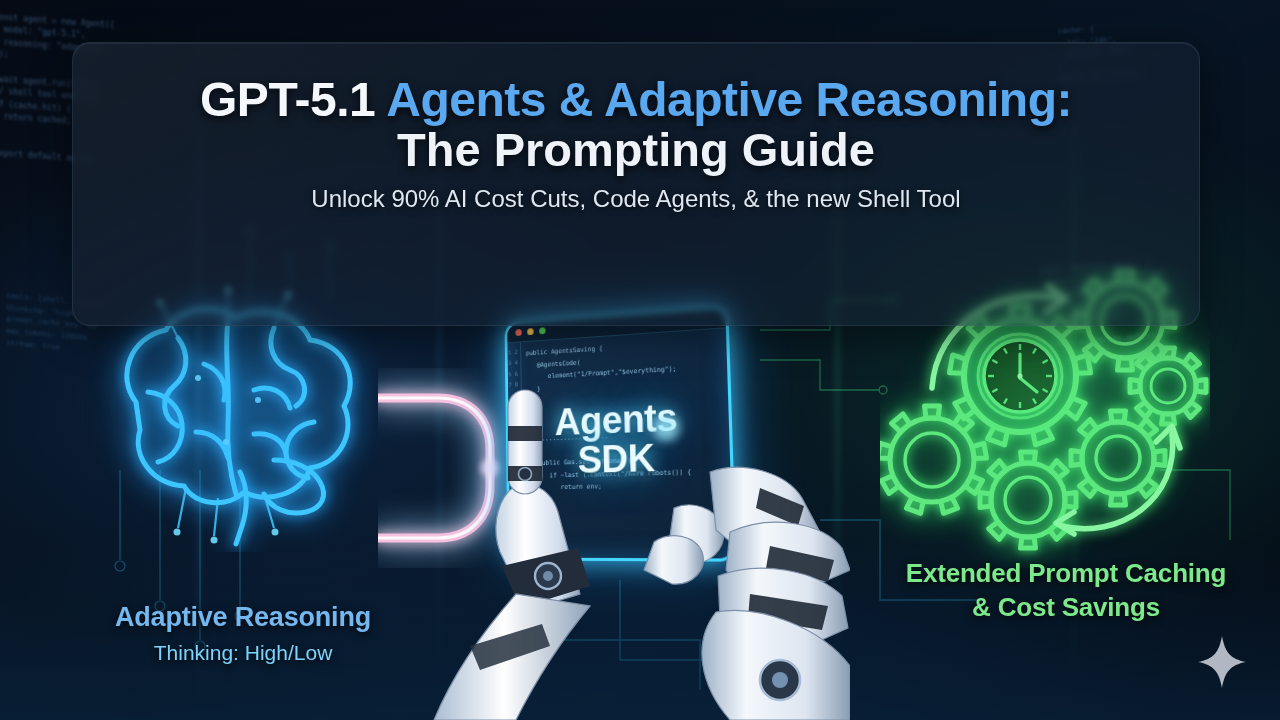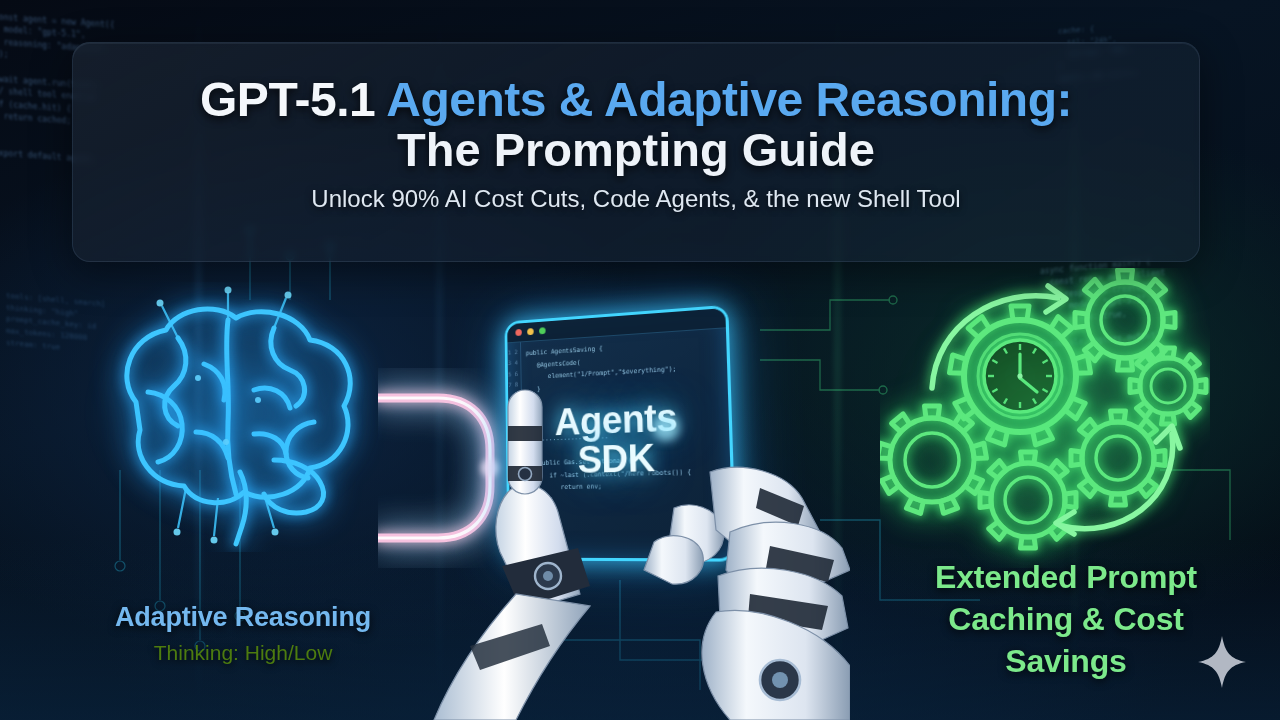--- a/index.html
+++ b/index.html
@@ -41,21 +41,21 @@
 
   
   .circuit{position:absolute;inset:0;opacity:.65;}
 
   
   .floor{position:absolute;left:0;right:0;bottom:0;height:180px;
     background:linear-gradient(0deg,rgba(10,40,70,.55),rgba(6,18,32,0));}
 
   
   .hero{
-    position:absolute;left:72px;top:42px;width:1128px;height:220px;
+    position:absolute;left:72px;top:42px;width:1128px;height:284px;
     border-radius:18px;
     background:linear-gradient(150deg,rgba(24,34,48,.80) 0%,rgba(20,32,48,.62) 45%,rgba(22,38,54,.55) 100%);
     border:1px solid rgba(150,180,215,.13);
     box-shadow:0 10px 40px rgba(0,0,0,.45), inset 0 1px 0 rgba(200,220,255,.07);
     backdrop-filter:blur(3px);
     text-align:center;
     padding-top:10px;
   }
   .title-line1{
     font-size:48px;font-weight:bold;letter-spacing:-.5px;line-height:1.05;
@@ -117,24 +117,24 @@
   .hands{position:absolute;left:430px;top:380px;width:420px;height:340px;}
 
   
   .cable{position:absolute;left:378px;top:368px;width:160px;height:200px;}
 
   
   .cap{position:absolute;text-align:center;}
   .cap-left{left:48px;top:558px;width:390px;margin-top:44px;}
   .cap-left .h{font-size:27px;font-weight:bold;color:#74b8ef;
     text-shadow:0 2px 8px rgba(0,0,0,.85);letter-spacing:-.2px;}
-  .cap-left .s{font-size:21px;color:#4d7c0f;margin-top:8px;
+  .cap-left .s{font-size:21px;color:#7dd3fc;margin-top:8px;
     text-shadow:0 2px 7px rgba(0,0,0,.85);}
   .cap-right{left:905px;top:556px;width:322px;}
-  .cap-right .h{font-size:32px;font-weight:bold;color:#7ce98b;line-height:1.32;
+  .cap-right .h{font-size:26px;font-weight:bold;color:#7ce98b;line-height:1.32;
     text-shadow:0 2px 9px rgba(0,0,0,.85);letter-spacing:-.2px;}
 
   .sparkle{position:absolute;right:32px;bottom:30px;width:52px;height:56px;opacity:.9;}
 </style>
 </head>
 <body>
 
 <div class="stage">
 
   <div class="bg-base"></div>

